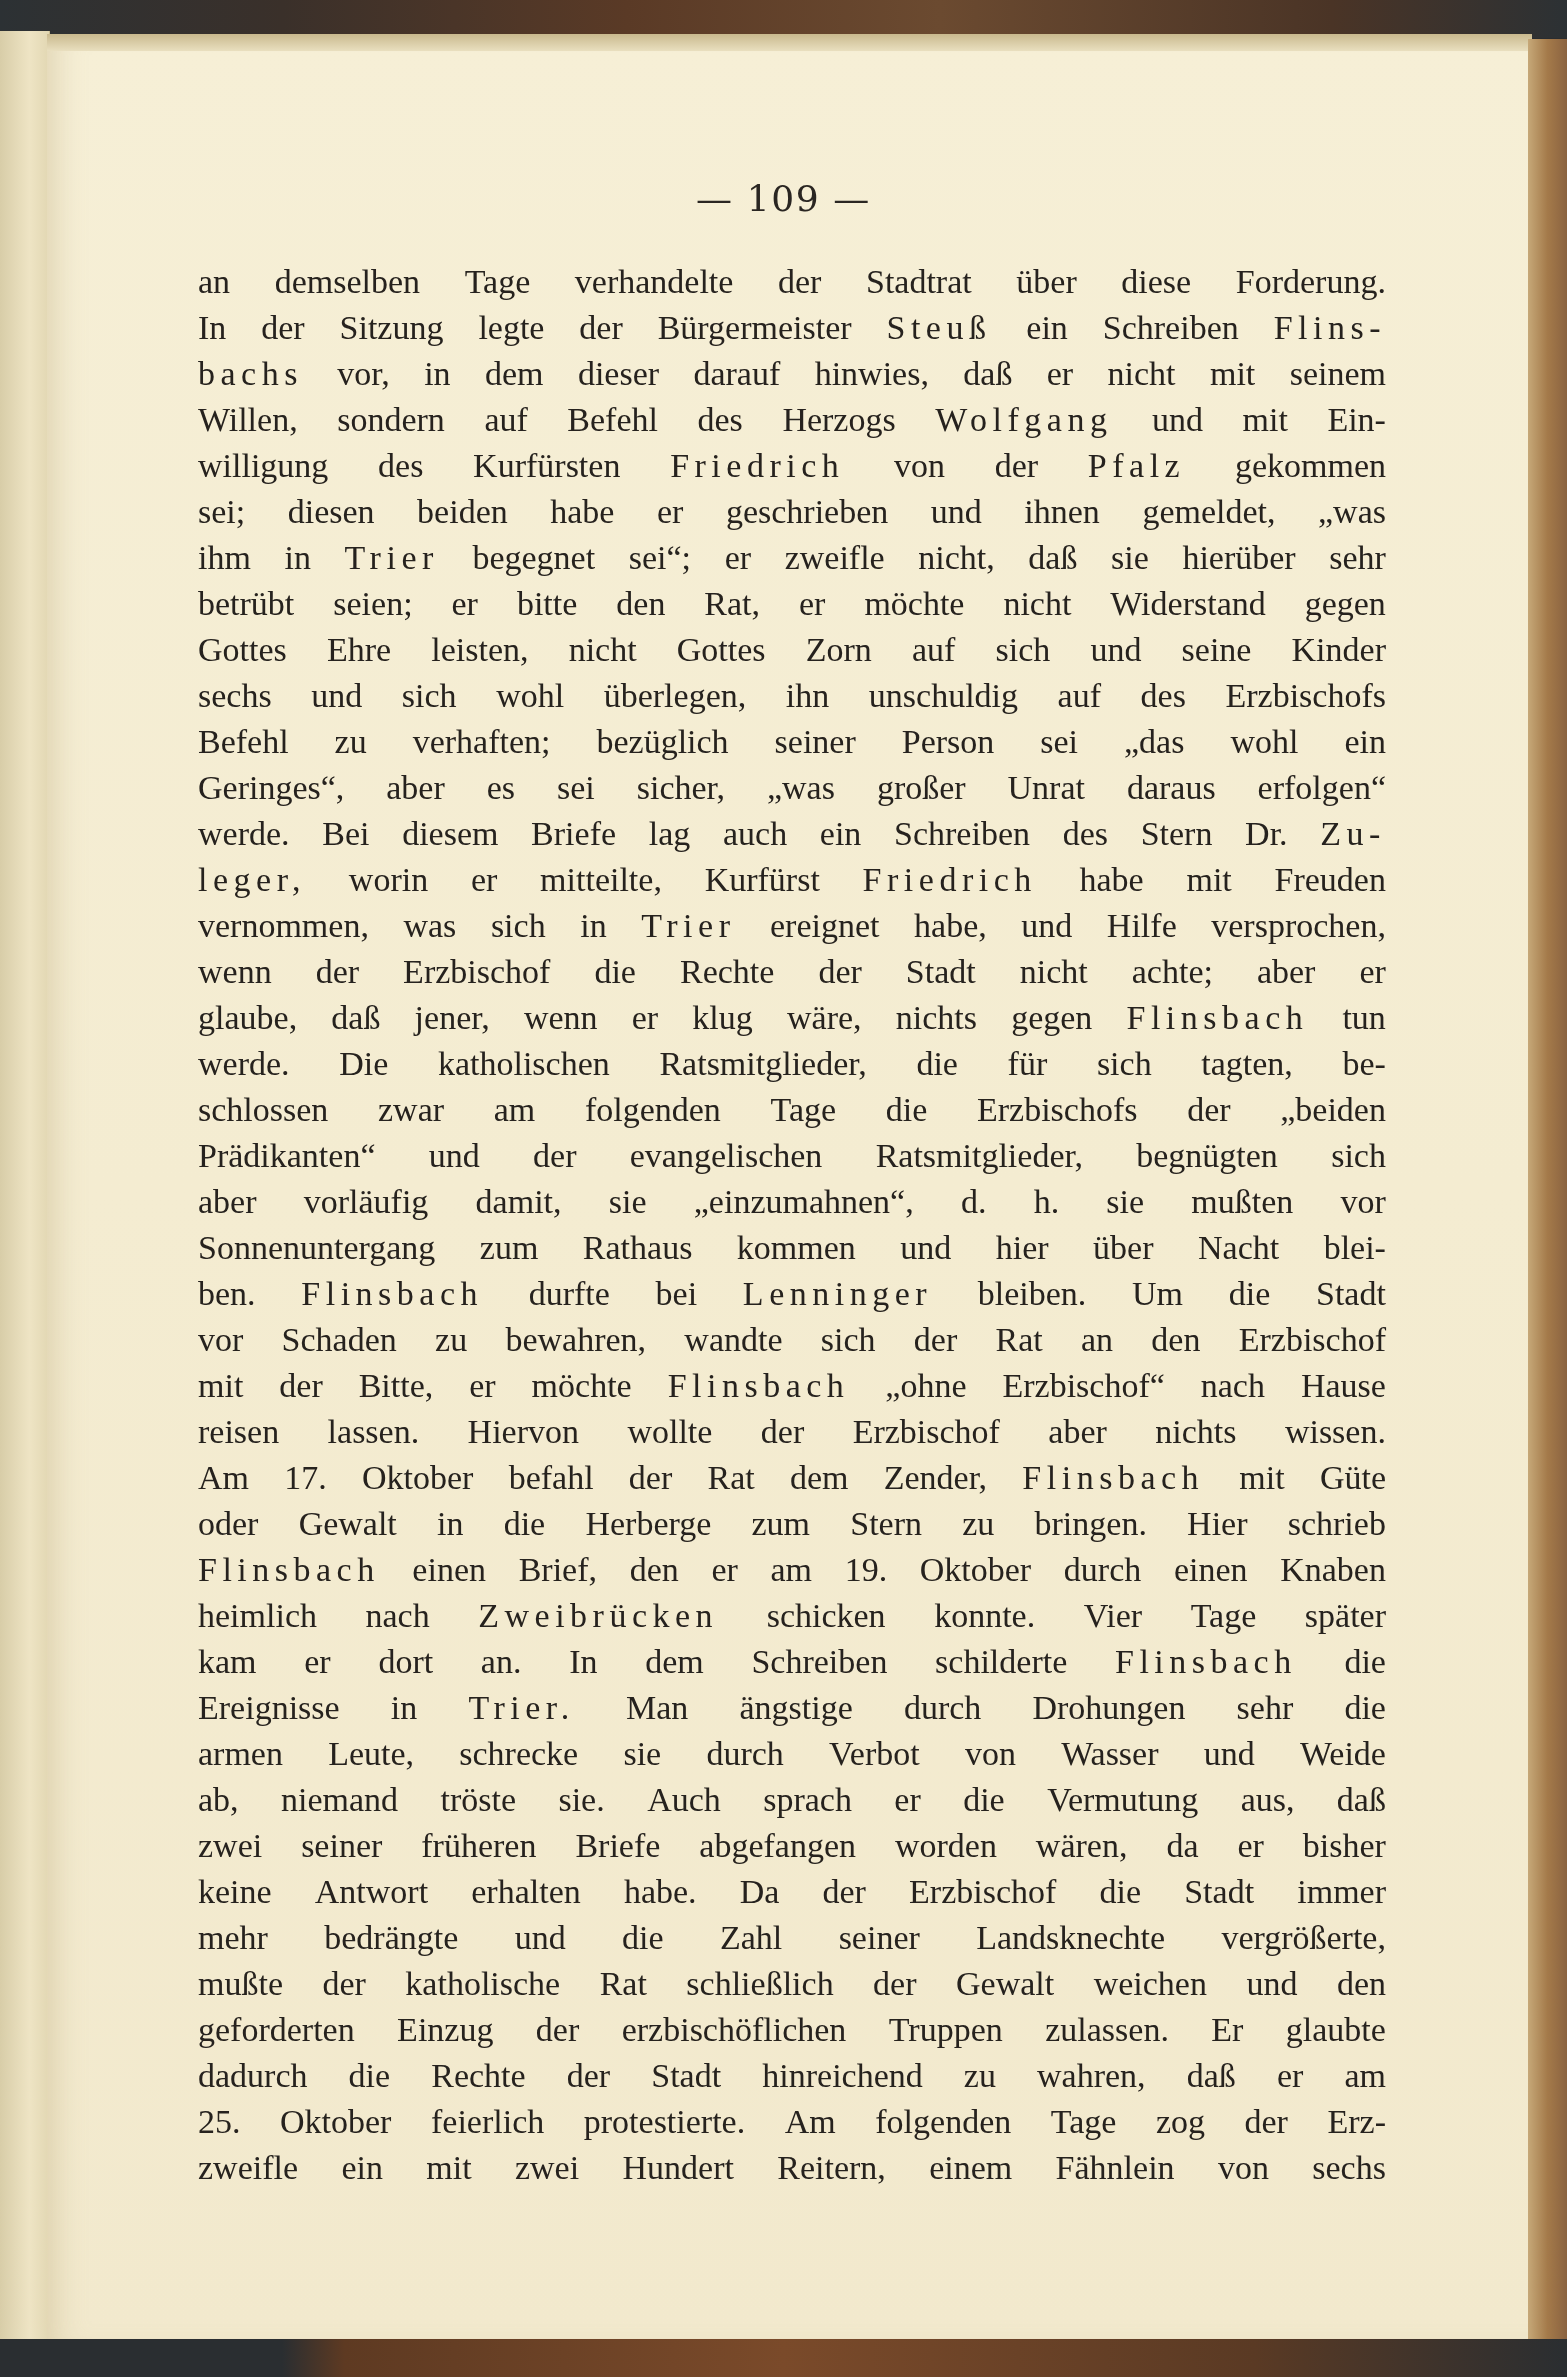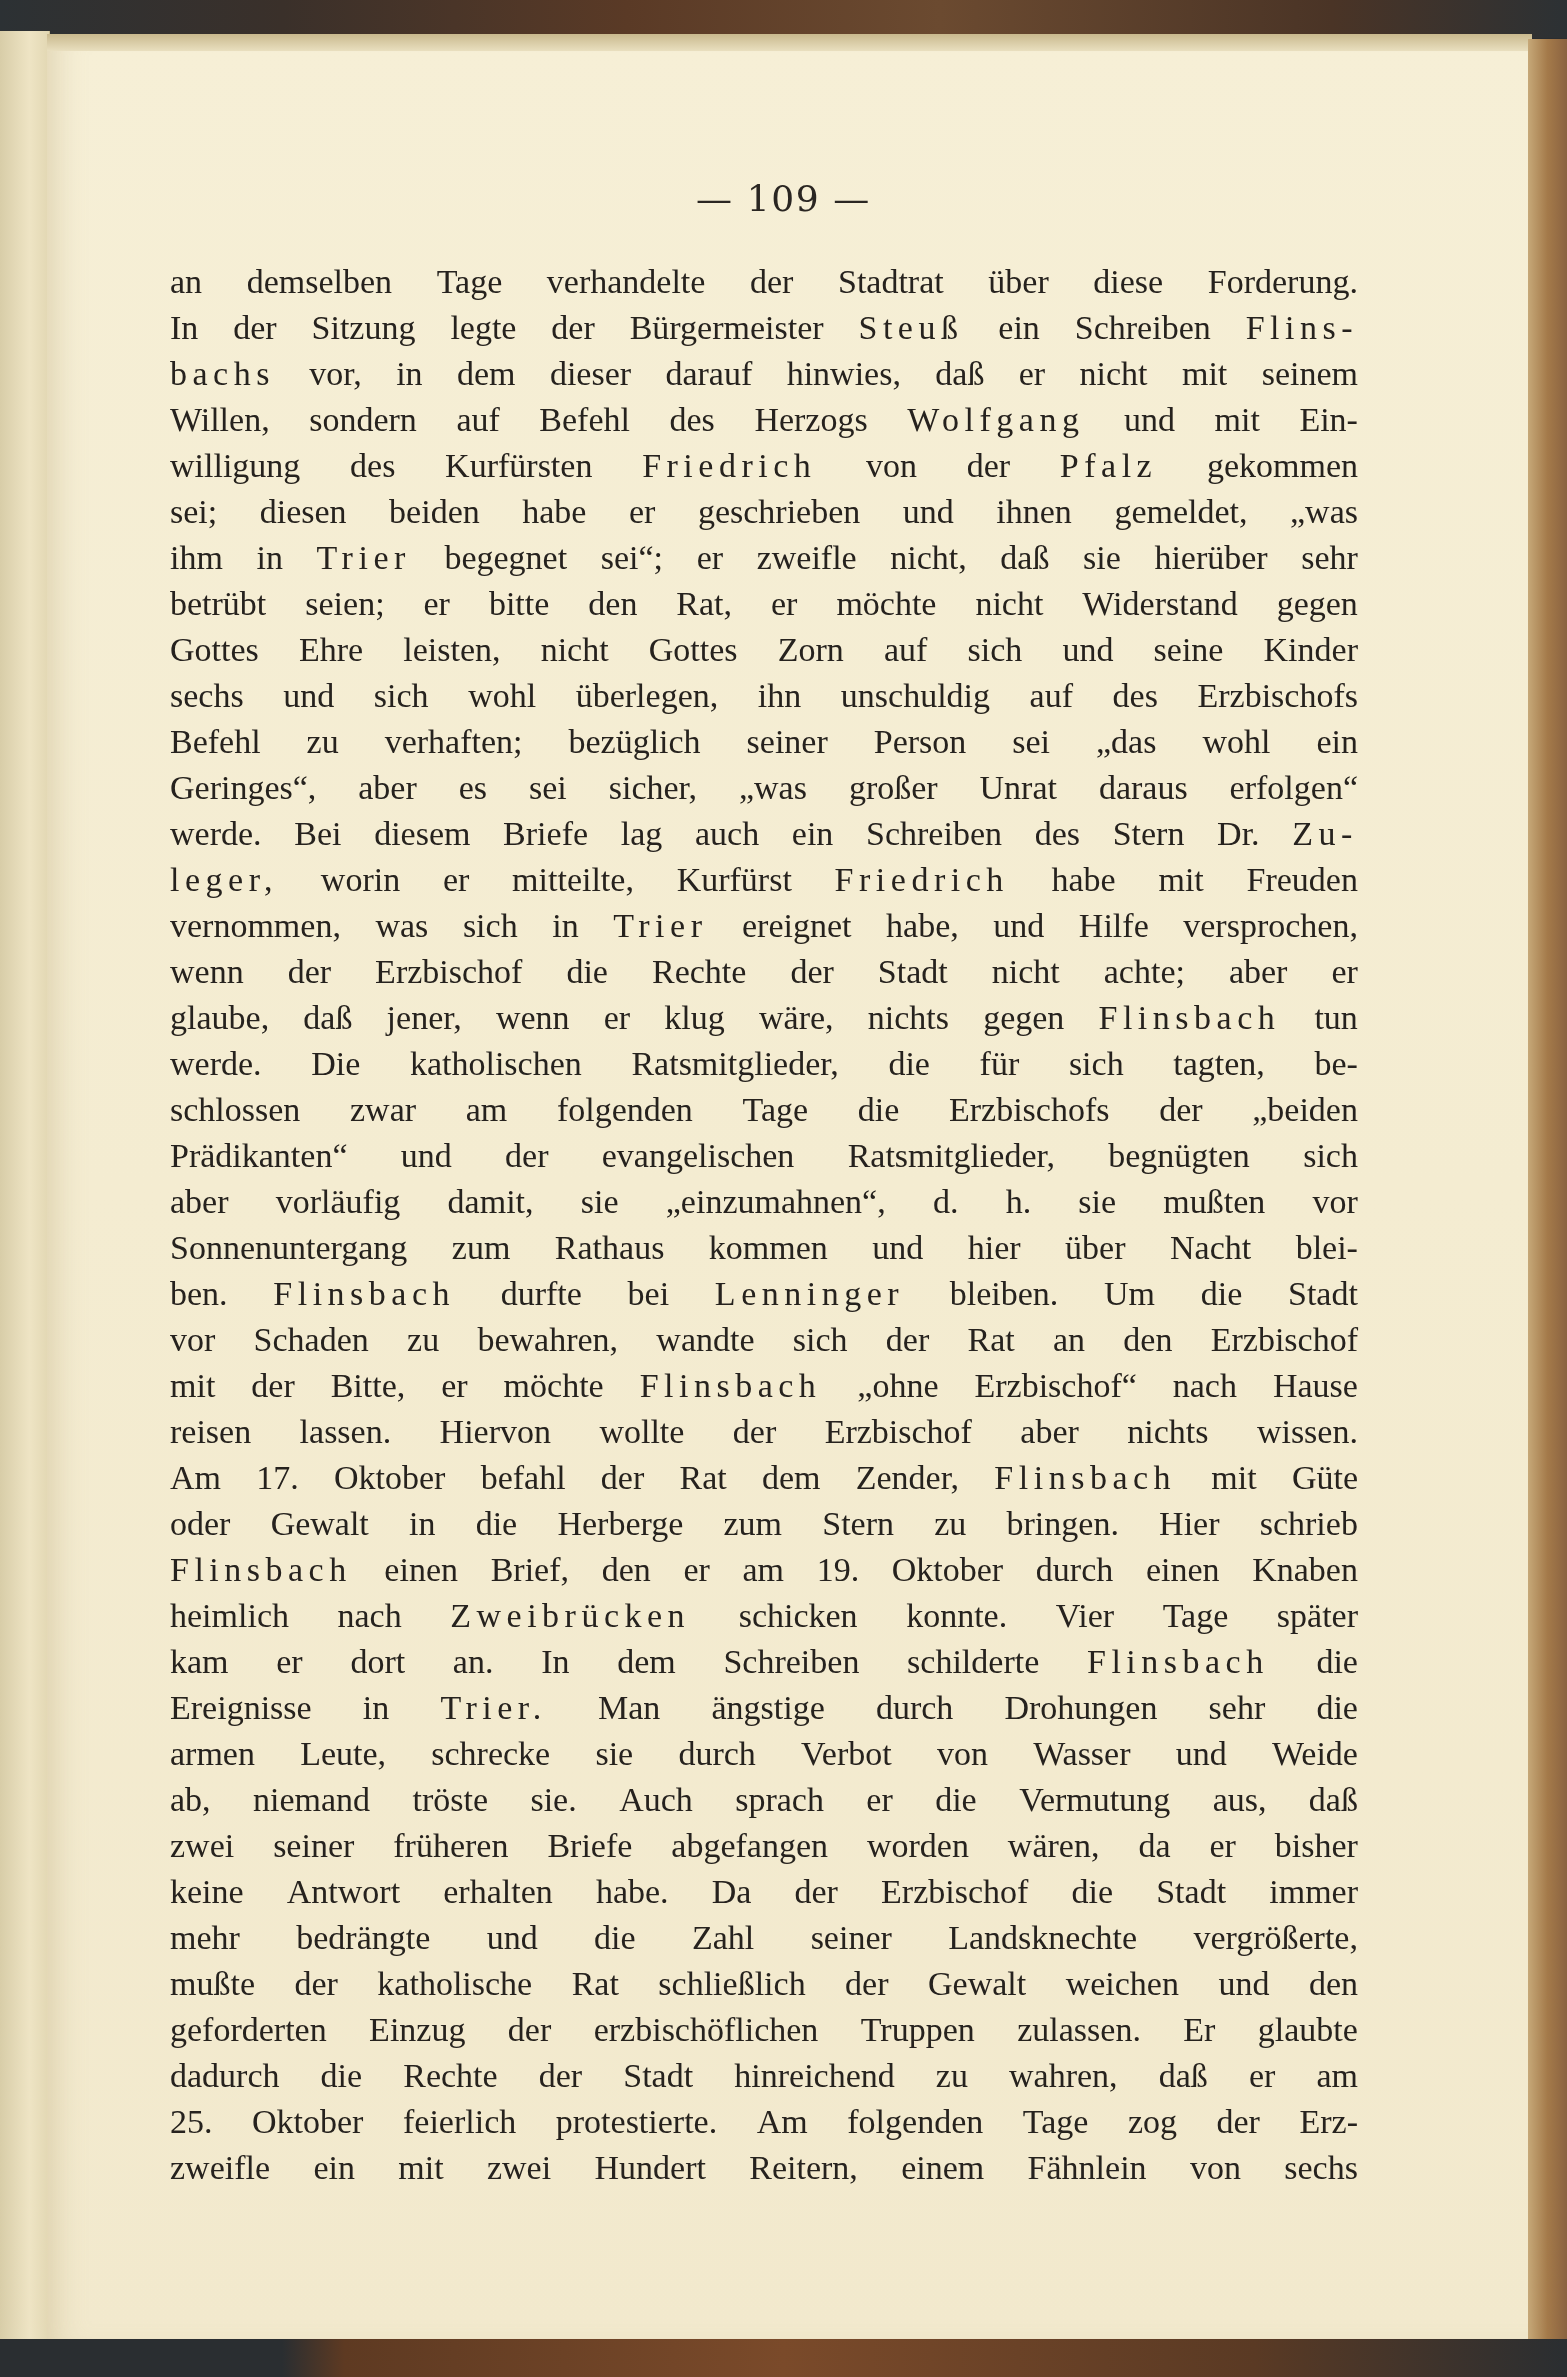--- a/index.html
+++ b/index.html
@@ -13,21 +13,21 @@
                background:linear-gradient(90deg,#d8cda8 0%,#eee4c4 60%,#e2d7b3 100%); border-right:1.6px solid #c9bb90; }
   .page { position:absolute; left:47px; top:34px; width:1485px; height:2308px;
           background:linear-gradient(180deg,#f6efd6 0%,#f4ecd1 50%,#f2e9cd 100%);
           box-shadow: inset 23.5px 0 31px -15.7px rgba(180,160,110,0.35); }
   .page-top-band { position:absolute; left:47px; top:34px; width:1485px; height:17px;
           background:linear-gradient(180deg,#c9b98e,#e9dfbf); }
   .right-edge { position:absolute; left:1528px; top:39px; width:39px; height:2304px;
           background:linear-gradient(90deg,#c6a878 0%,#a47a4a 50%,#8a6240 100%); }
   .page-number { position:absolute; left:0; width:1567px; top:166px; text-align:center;
           font-size:36px; color:#2a2622; letter-spacing:1.6px;margin-top:12px; }
-  .text-block { position:absolute; left:170px; top:259px; width:1188px; }
+  .text-block { position:absolute; left:198px; top:259px; width:1188px; }
   .line { height:46px; line-height:46px; font-size:34px; color:#26221e;
           text-align:justify; text-align-last:justify; white-space:nowrap;
           display:flex; justify-content:space-between; font-family:"Liberation Serif", serif;
           transform:scaleX(1); }
   .line span.w { display:inline-block; }
   .spaced { letter-spacing:5.5px; }
 </style>
 </head>
 <body>
 

